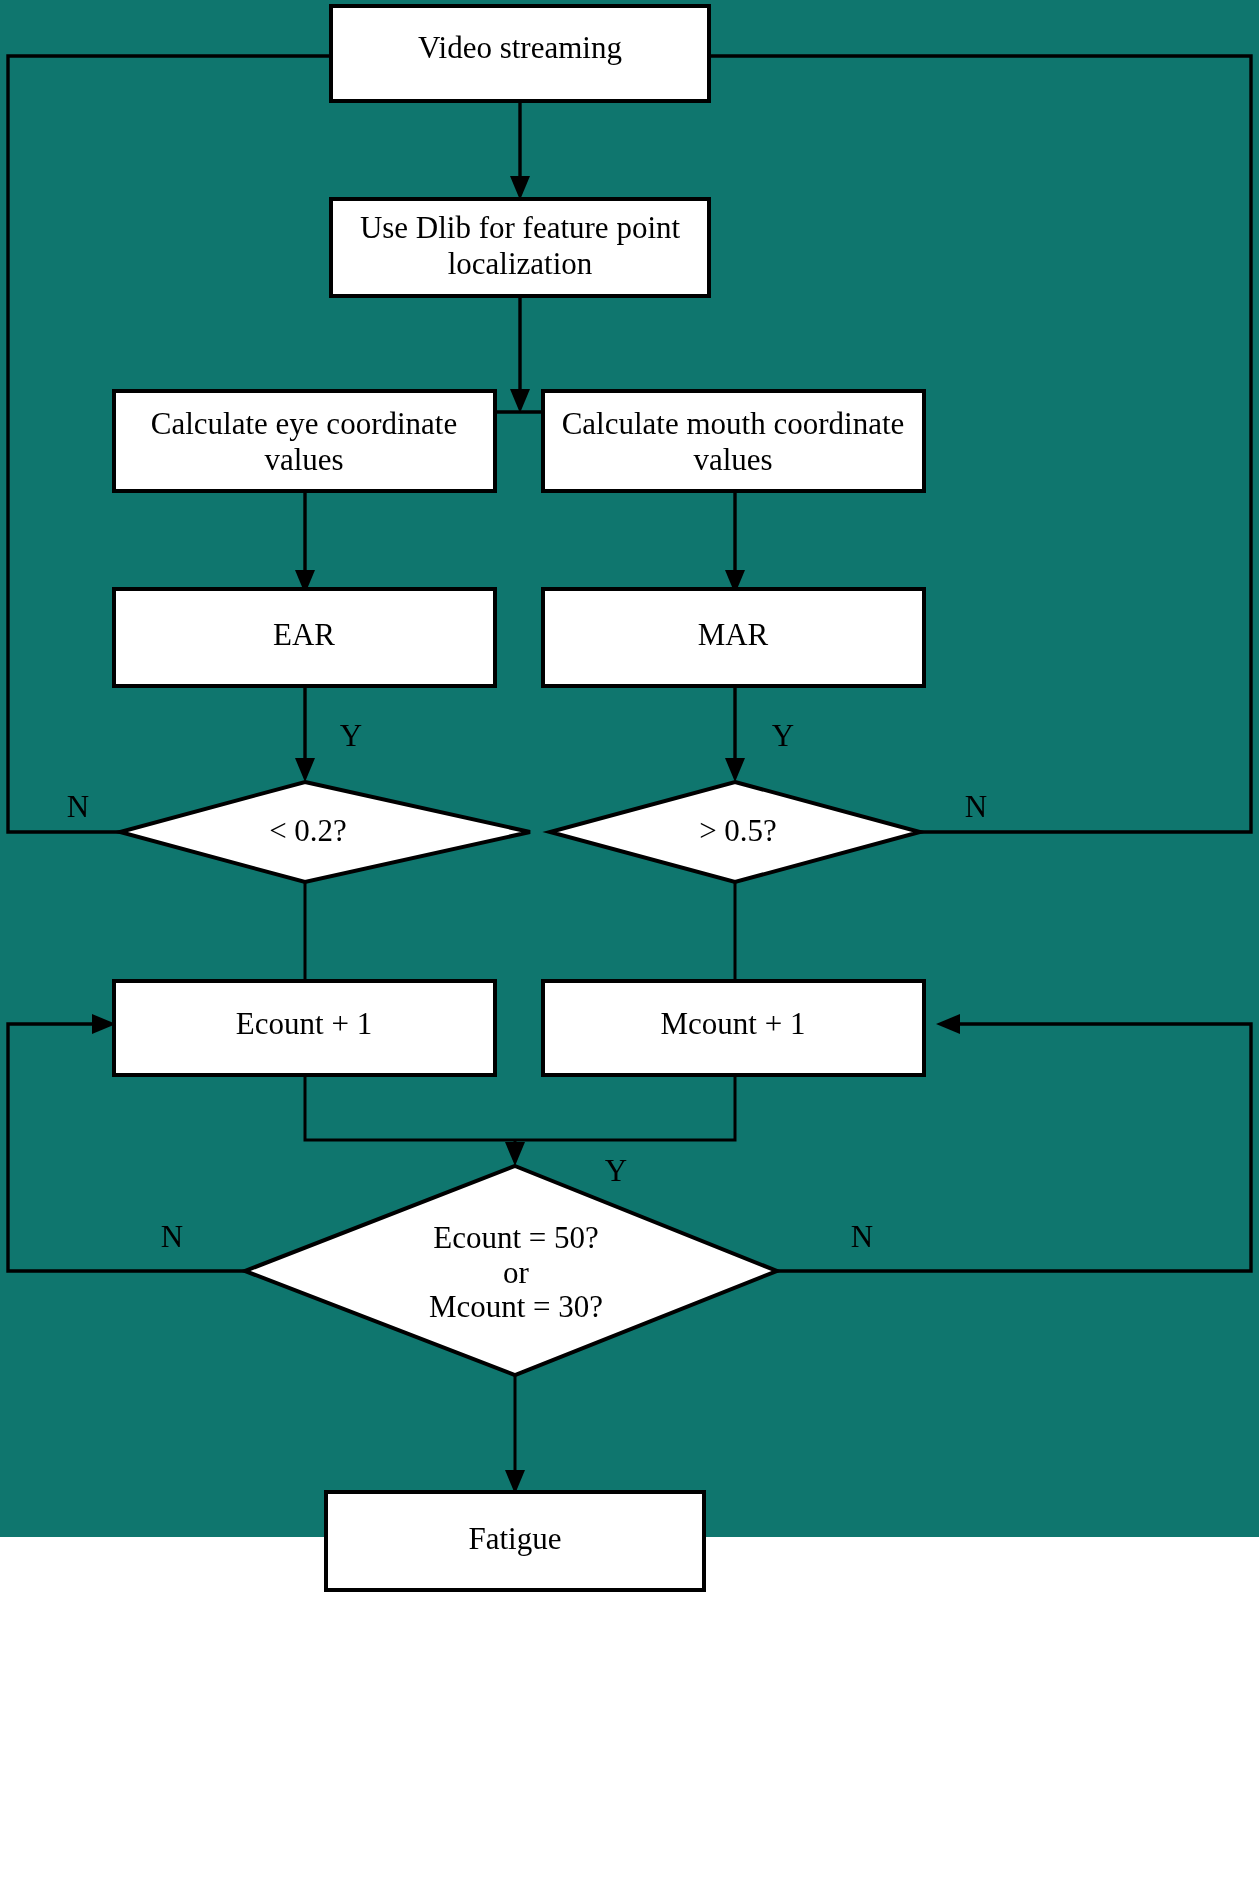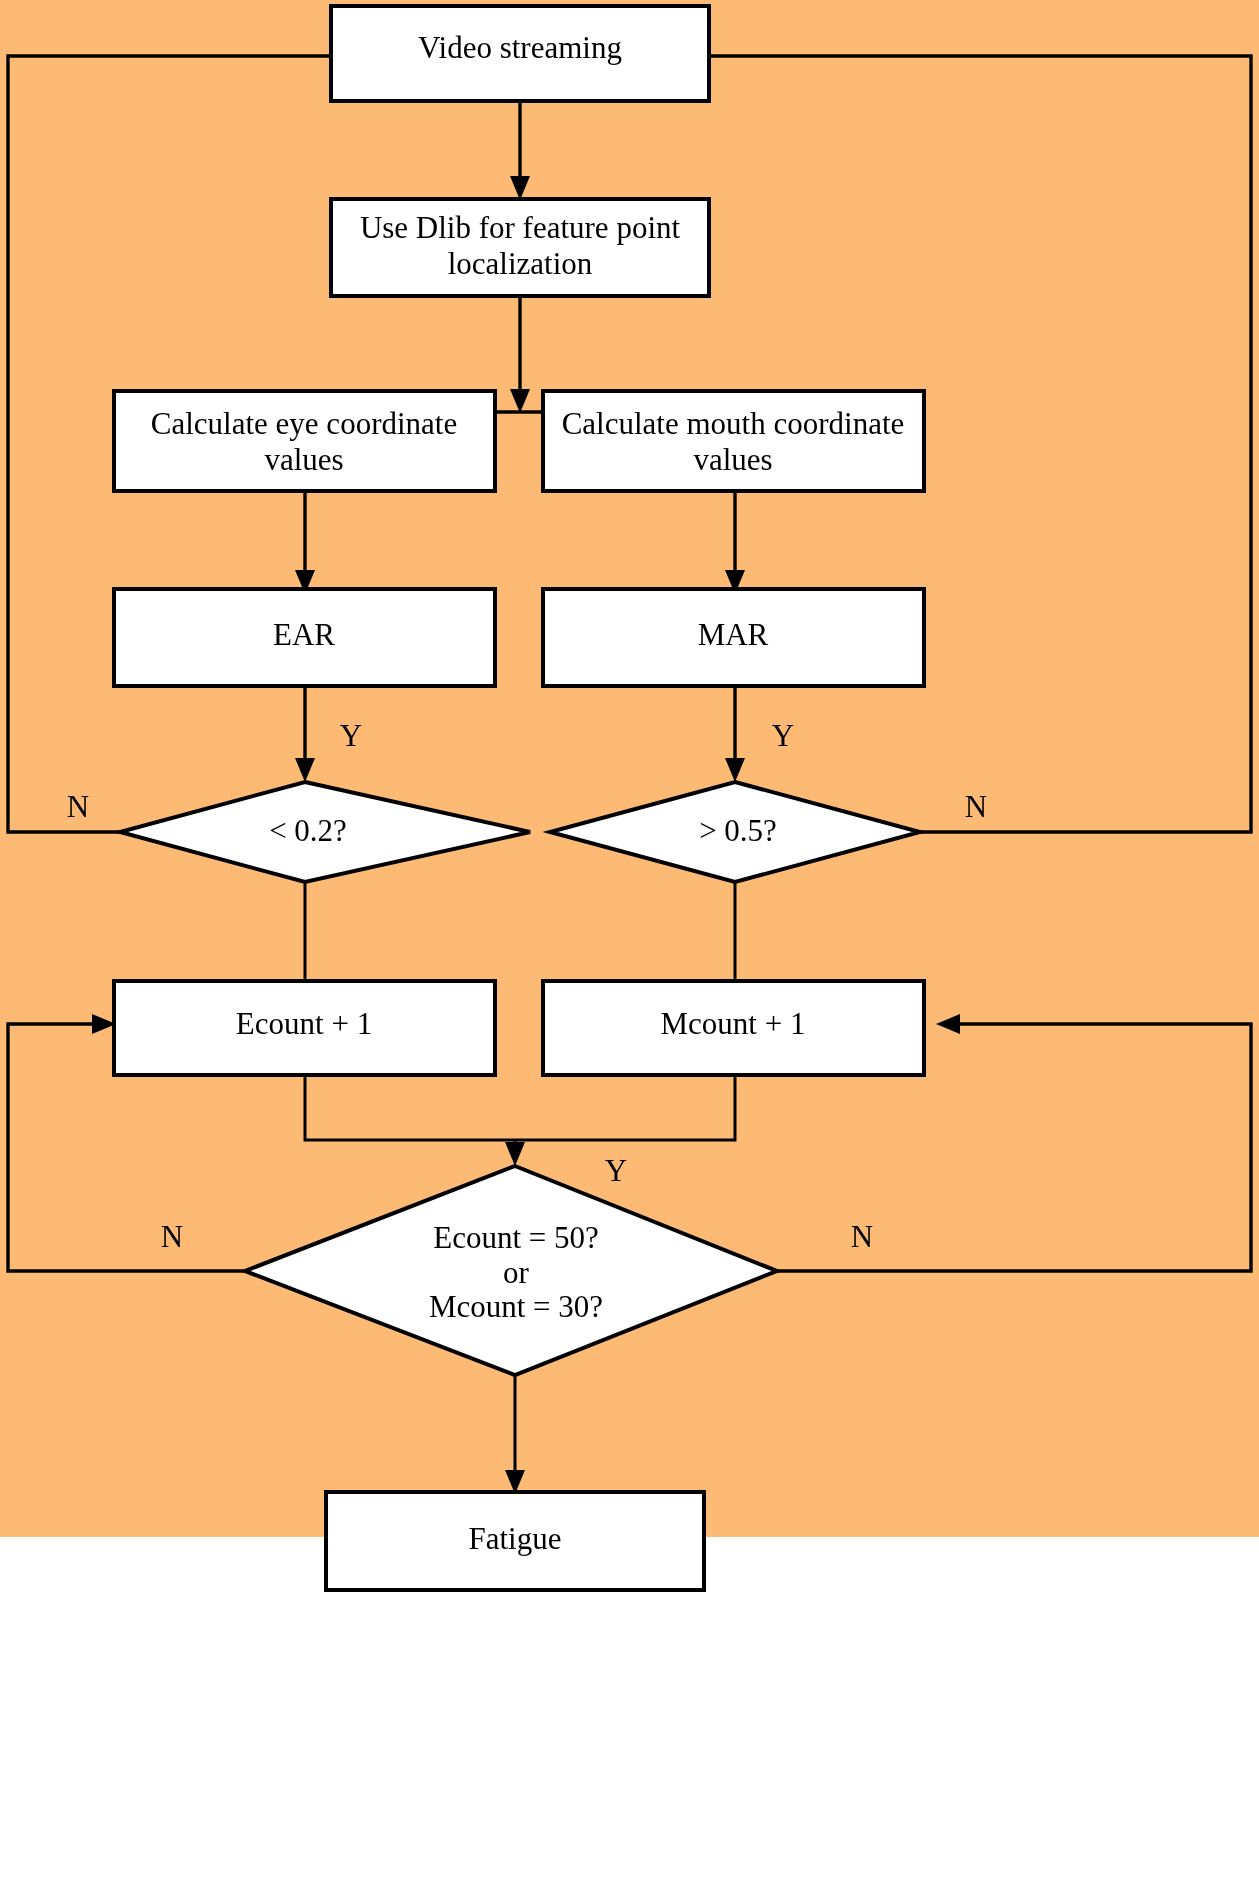--- a/index.html
+++ b/index.html
@@ -10,21 +10,21 @@
   body {
     width: 1259px;
     height: 1902px;
     font-family: "Liberation Serif", "DejaVu Serif", serif;
     overflow: hidden;
   }
   #flowchart-root {
     position: relative;
     width: 1259px;
     height: 1537px;
-    background: #fdba74;
+    background: #0f766e;
   }
   svg.chart-svg {
     position: absolute;
     top: 0;
     left: 0;
     width: 1259px;
     height: 1902px;
     display: block;
   }
   .node-rect {

